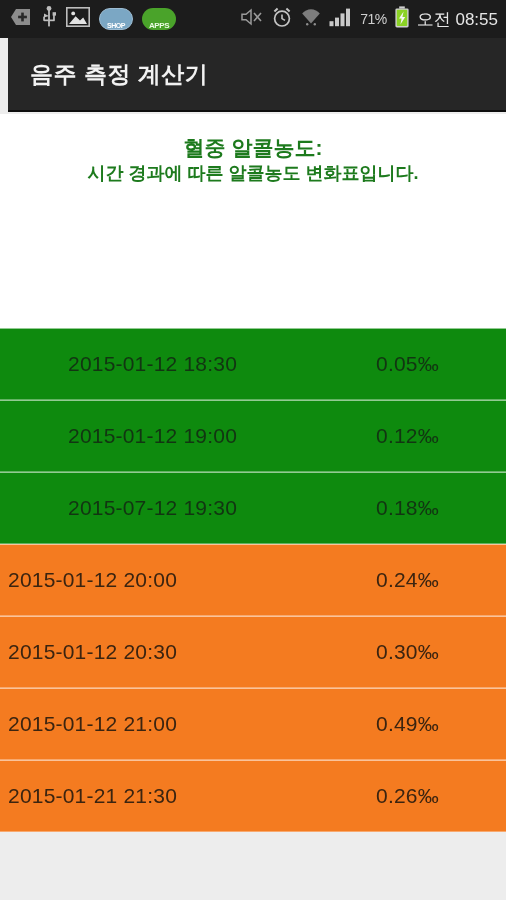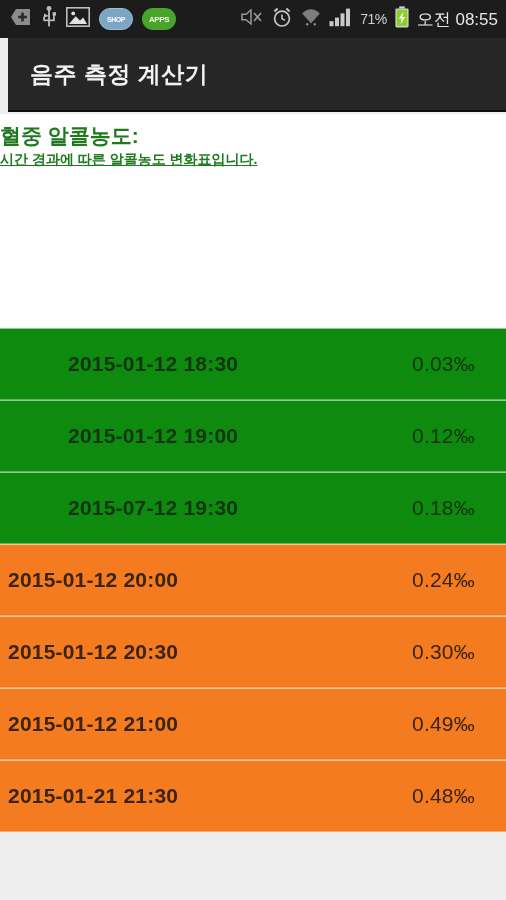--- a/index.html
+++ b/index.html
@@ -19,21 +19,21 @@
     padding:0 8px 0 10px;
     color:#d6d6d6;
   }
   .sb-left { display:flex; align-items:center; gap:9px; flex:0 0 auto; }
   .sb-spacer { flex:1 1 auto; }
   .sb-right { display:flex; align-items:center; gap:7px; flex:0 0 auto; }
   .sb-ico { display:block; }
 
   .appicon {
     width:34px; height:22px; border-radius:11px;
-    display:flex; align-items:center; justify-content:center;
+    display:flex; align-items:flex-end; justify-content:center;
     font-size:8px; font-weight:bold; letter-spacing:-0.4px;
     font-family:"Liberation Sans", sans-serif;
   }
   .appicon.shop { background:#7ba7c4; color:#fff; font-size:7px;
                   border:1px solid #9dbcd2; }
   .appicon.apps { background:#4aa32a; color:#eafbe2; }
 
   .pct {
     font-size:14px; color:#cfcfcf; letter-spacing:-0.5px;
     font-family:"Liberation Sans", sans-serif;
@@ -55,28 +55,29 @@
     padding-left:22px; letter-spacing:0.5px;
     font-family:"Liberation Sans", sans-serif;
   }
 
   
   .content {
     position:absolute; top:114px; left:0; width:506px; height:786px;
     background:#ffffff;
   }
   .headerblock {
-    padding-top:8px;
+    padding-top:20px;
+    text-align:center;
   }
   .hdr-line {
     color:#1d7a1d; font-weight:bold; line-height:1.32;
     font-family:"Liberation Sans", sans-serif;
   }
   .hdr-line.l1 { font-size:21px; }
-  .hdr-line.l2 { font-size:14px;text-decoration:underline; }
+  .hdr-line.l2 { font-size:18px; }
 
   .bigvalue {
     text-align:center;
     color:#127a12;
     font-size:41px;
     font-weight:normal;
     margin-top:44px;
     letter-spacing:1px;
     font-family:"Liberation Sans", sans-serif;
   }
@@ -89,28 +90,27 @@
   .row {
     position:relative;
     height:72px;
     display:flex; align-items:center;
     border-top:1px solid rgba(255,255,255,0.55);
     border-bottom:1px solid rgba(255,255,255,0.35);
   }
   .row.green  { background:#0e8a0e; }
   .row.orange { background:#f47b20; }
   .row .date {
-    width:412px;
+    width:376px;
     padding-left:68px;
     font-size:21px;
     color:#222222;
     letter-spacing:0.2px;
     font-family:"Liberation Sans", sans-serif;
     white-space:nowrap;
-    font-weight:bold;
   }
   .row.green .date  { color:#123512; }
   .row.orange .date { color:#3b2410;padding-left:8px; }
   .row .val {
     flex:1 1 auto;
     font-size:21px;
     letter-spacing:0.2px;
     font-family:"Liberation Sans", sans-serif;
     white-space:nowrap;
   }
@@ -227,21 +227,21 @@
 
     <div class="headerblock">
       <div class="hdr-line l1">혈중 알콜농도:</div>
       <div class="hdr-line l2">시간 경과에 따른 알콜농도 변화표입니다.</div>
     </div>
 
 
     <div class="list">
         <div class="row green">
           <div class="date">2015-01-12 18:30</div>
-          <div class="val">0.03‰</div>
+          <div class="val">0.05‰</div>
         </div>
         <div class="row green">
           <div class="date">2015-01-12 19:00</div>
           <div class="val">0.12‰</div>
         </div>
         <div class="row green">
           <div class="date">2015-07-12 19:30</div>
           <div class="val">0.18‰</div>
         </div>
         <div class="row orange">
@@ -251,19 +251,19 @@
         <div class="row orange">
           <div class="date">2015-01-12 20:30</div>
           <div class="val">0.30‰</div>
         </div>
         <div class="row orange">
           <div class="date">2015-01-12 21:00</div>
           <div class="val">0.49‰</div>
         </div>
         <div class="row orange">
           <div class="date">2015-01-21 21:30</div>
-          <div class="val">0.48‰</div>
+          <div class="val">0.26‰</div>
         </div>
       </div>
 
     <div class="tail" style="top: 718px; height: 68px; bottom: auto;"></div>
   </div>
 </div>
 
 </body></html>

